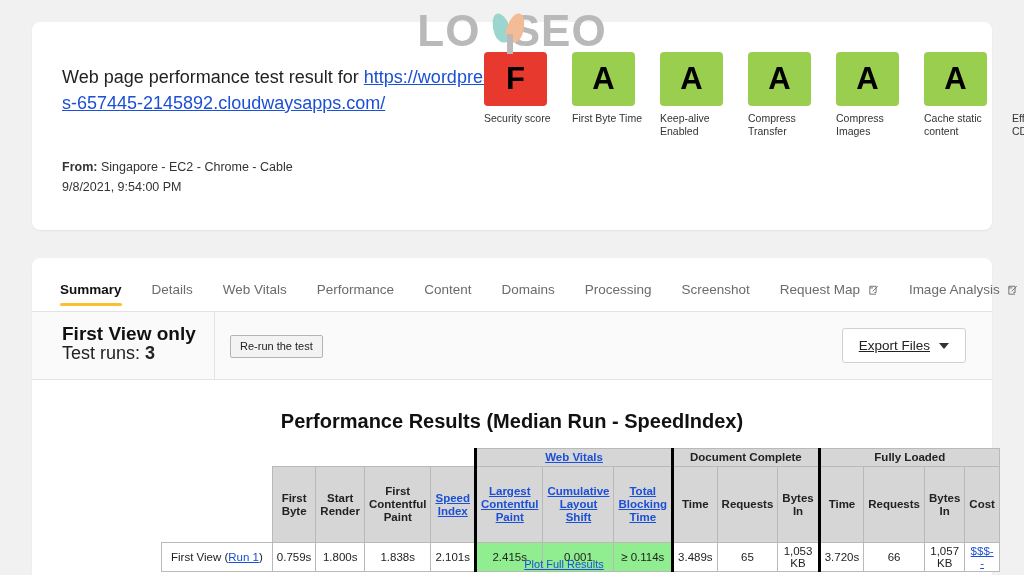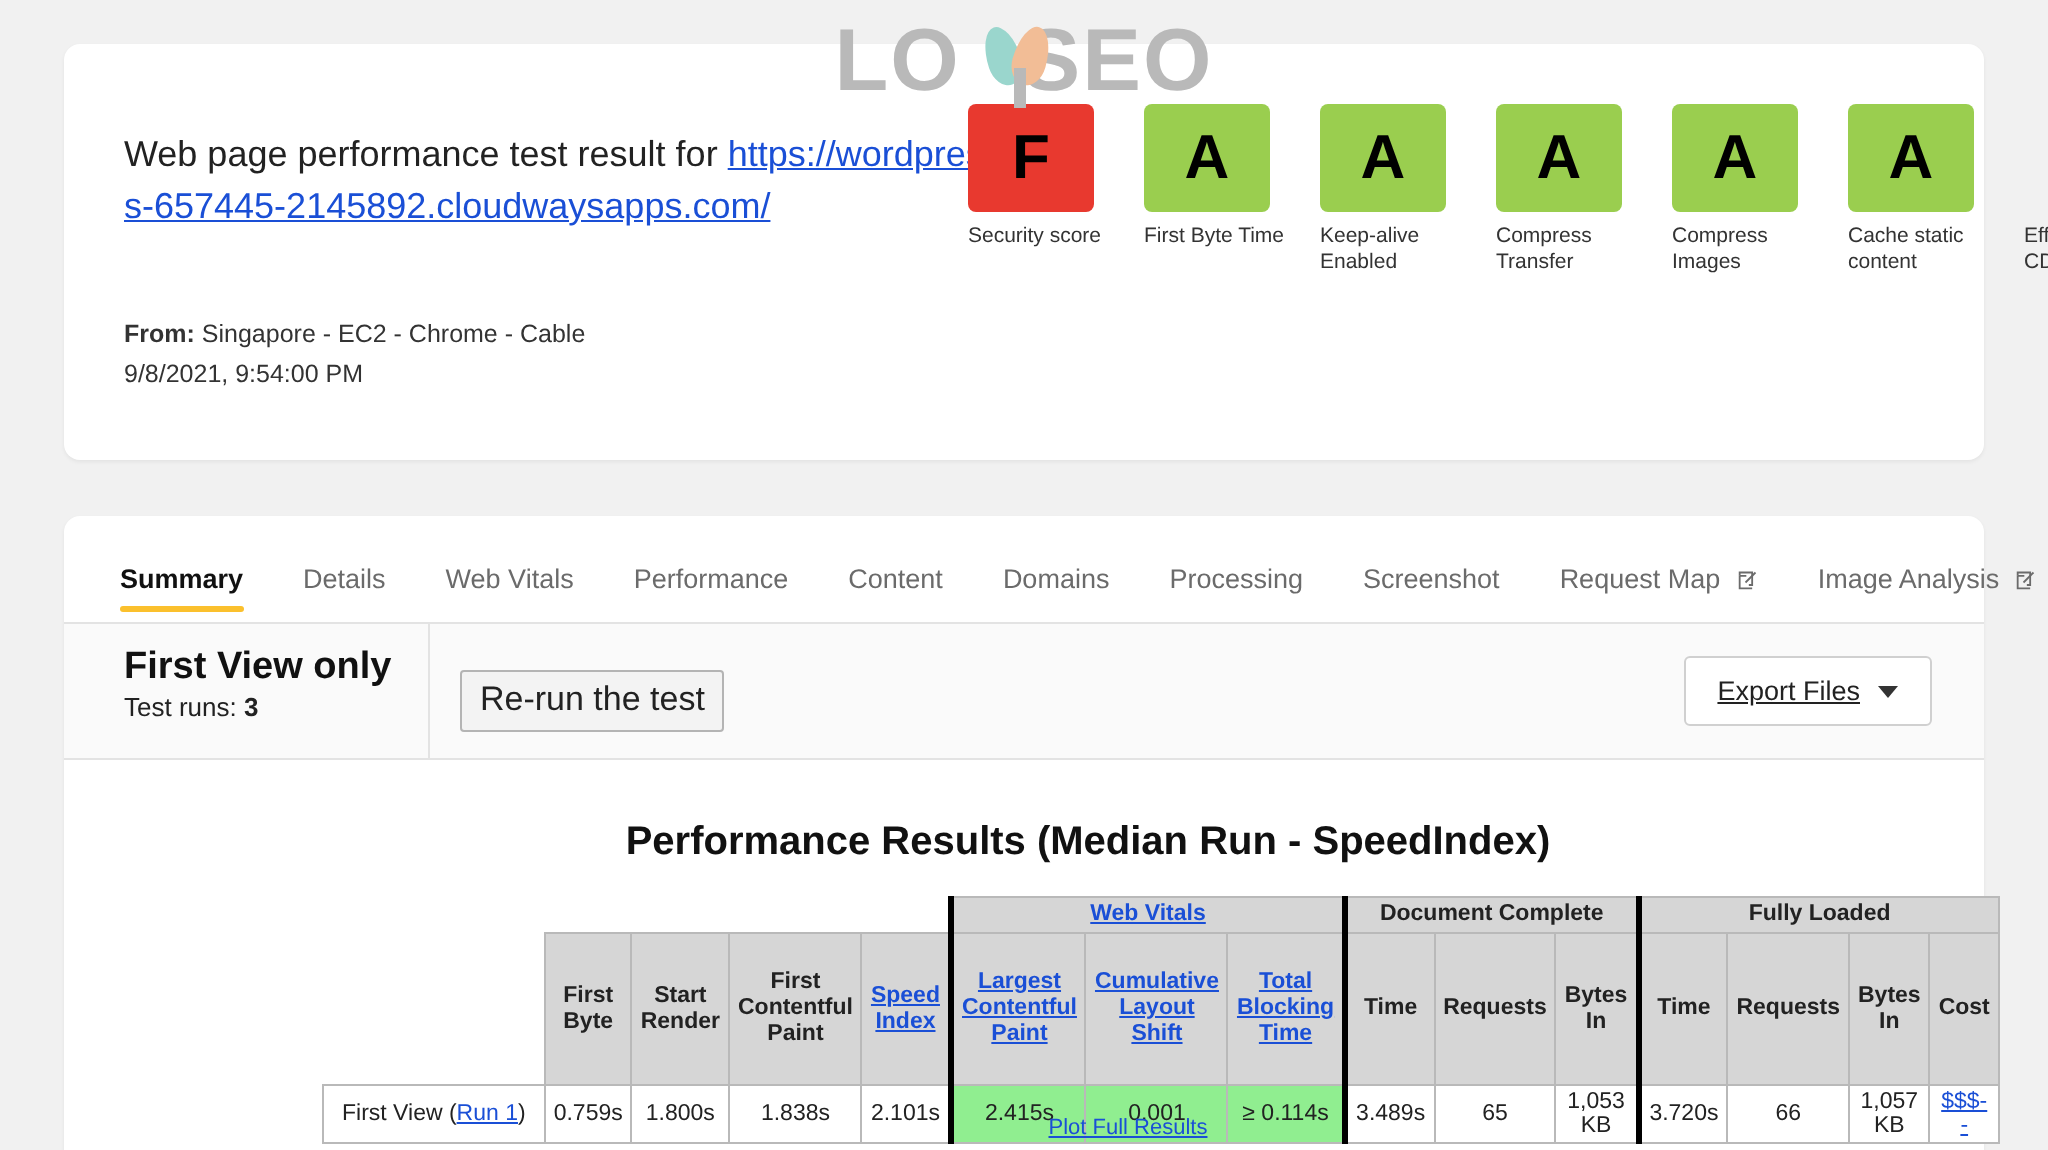--- a/index.html
+++ b/index.html
@@ -210,39 +210,39 @@
     top: 12px;
     width: 152px;
   }
   .fv-title {
     font-size: 19px;
     font-weight: bold;
     color: #111;
     line-height: 20px;
   }
   .fv-sub {
-    font-size: 13px;
+    font-size: 18px;
     color: #222;
     line-height: 19px;
   }
   .fv-sub b { font-weight: bold; }
   .divider-v {
     position: absolute;
     left: 182px;
     top: 0;
     width: 1px;
     height: 68px;
     background: #e3e3e3;
   }
   .rerun-btn {
     position: absolute;
     left: 198px;
     top: 23px;
     padding: 4px 9px 5px 9px;
-    font-size: 17px;
+    font-size: 11px;
     color: #222;
     background: #f3f3f3;
     border: 1px solid #b4b4b4;
     border-radius: 2px;
     cursor: pointer;
     font-family: "Liberation Sans", sans-serif;
   }
   .export-btn {
     position: absolute;
     right: 26px;
@@ -269,21 +269,20 @@
   
   .results-title {
     position: absolute;
     left: 0;
     top: 152px;
     width: 960px;
     text-align: center;
     font-size: 20px;
     font-weight: bold;
     color: #111;
-    padding-left: 32px;
   }
   .table-wrap {
     position: absolute;
     left: 129px;
     top: 190px;
   }
   table.perf {
     border-collapse: collapse;
     font-size: 11.5px;
     color: #222;

